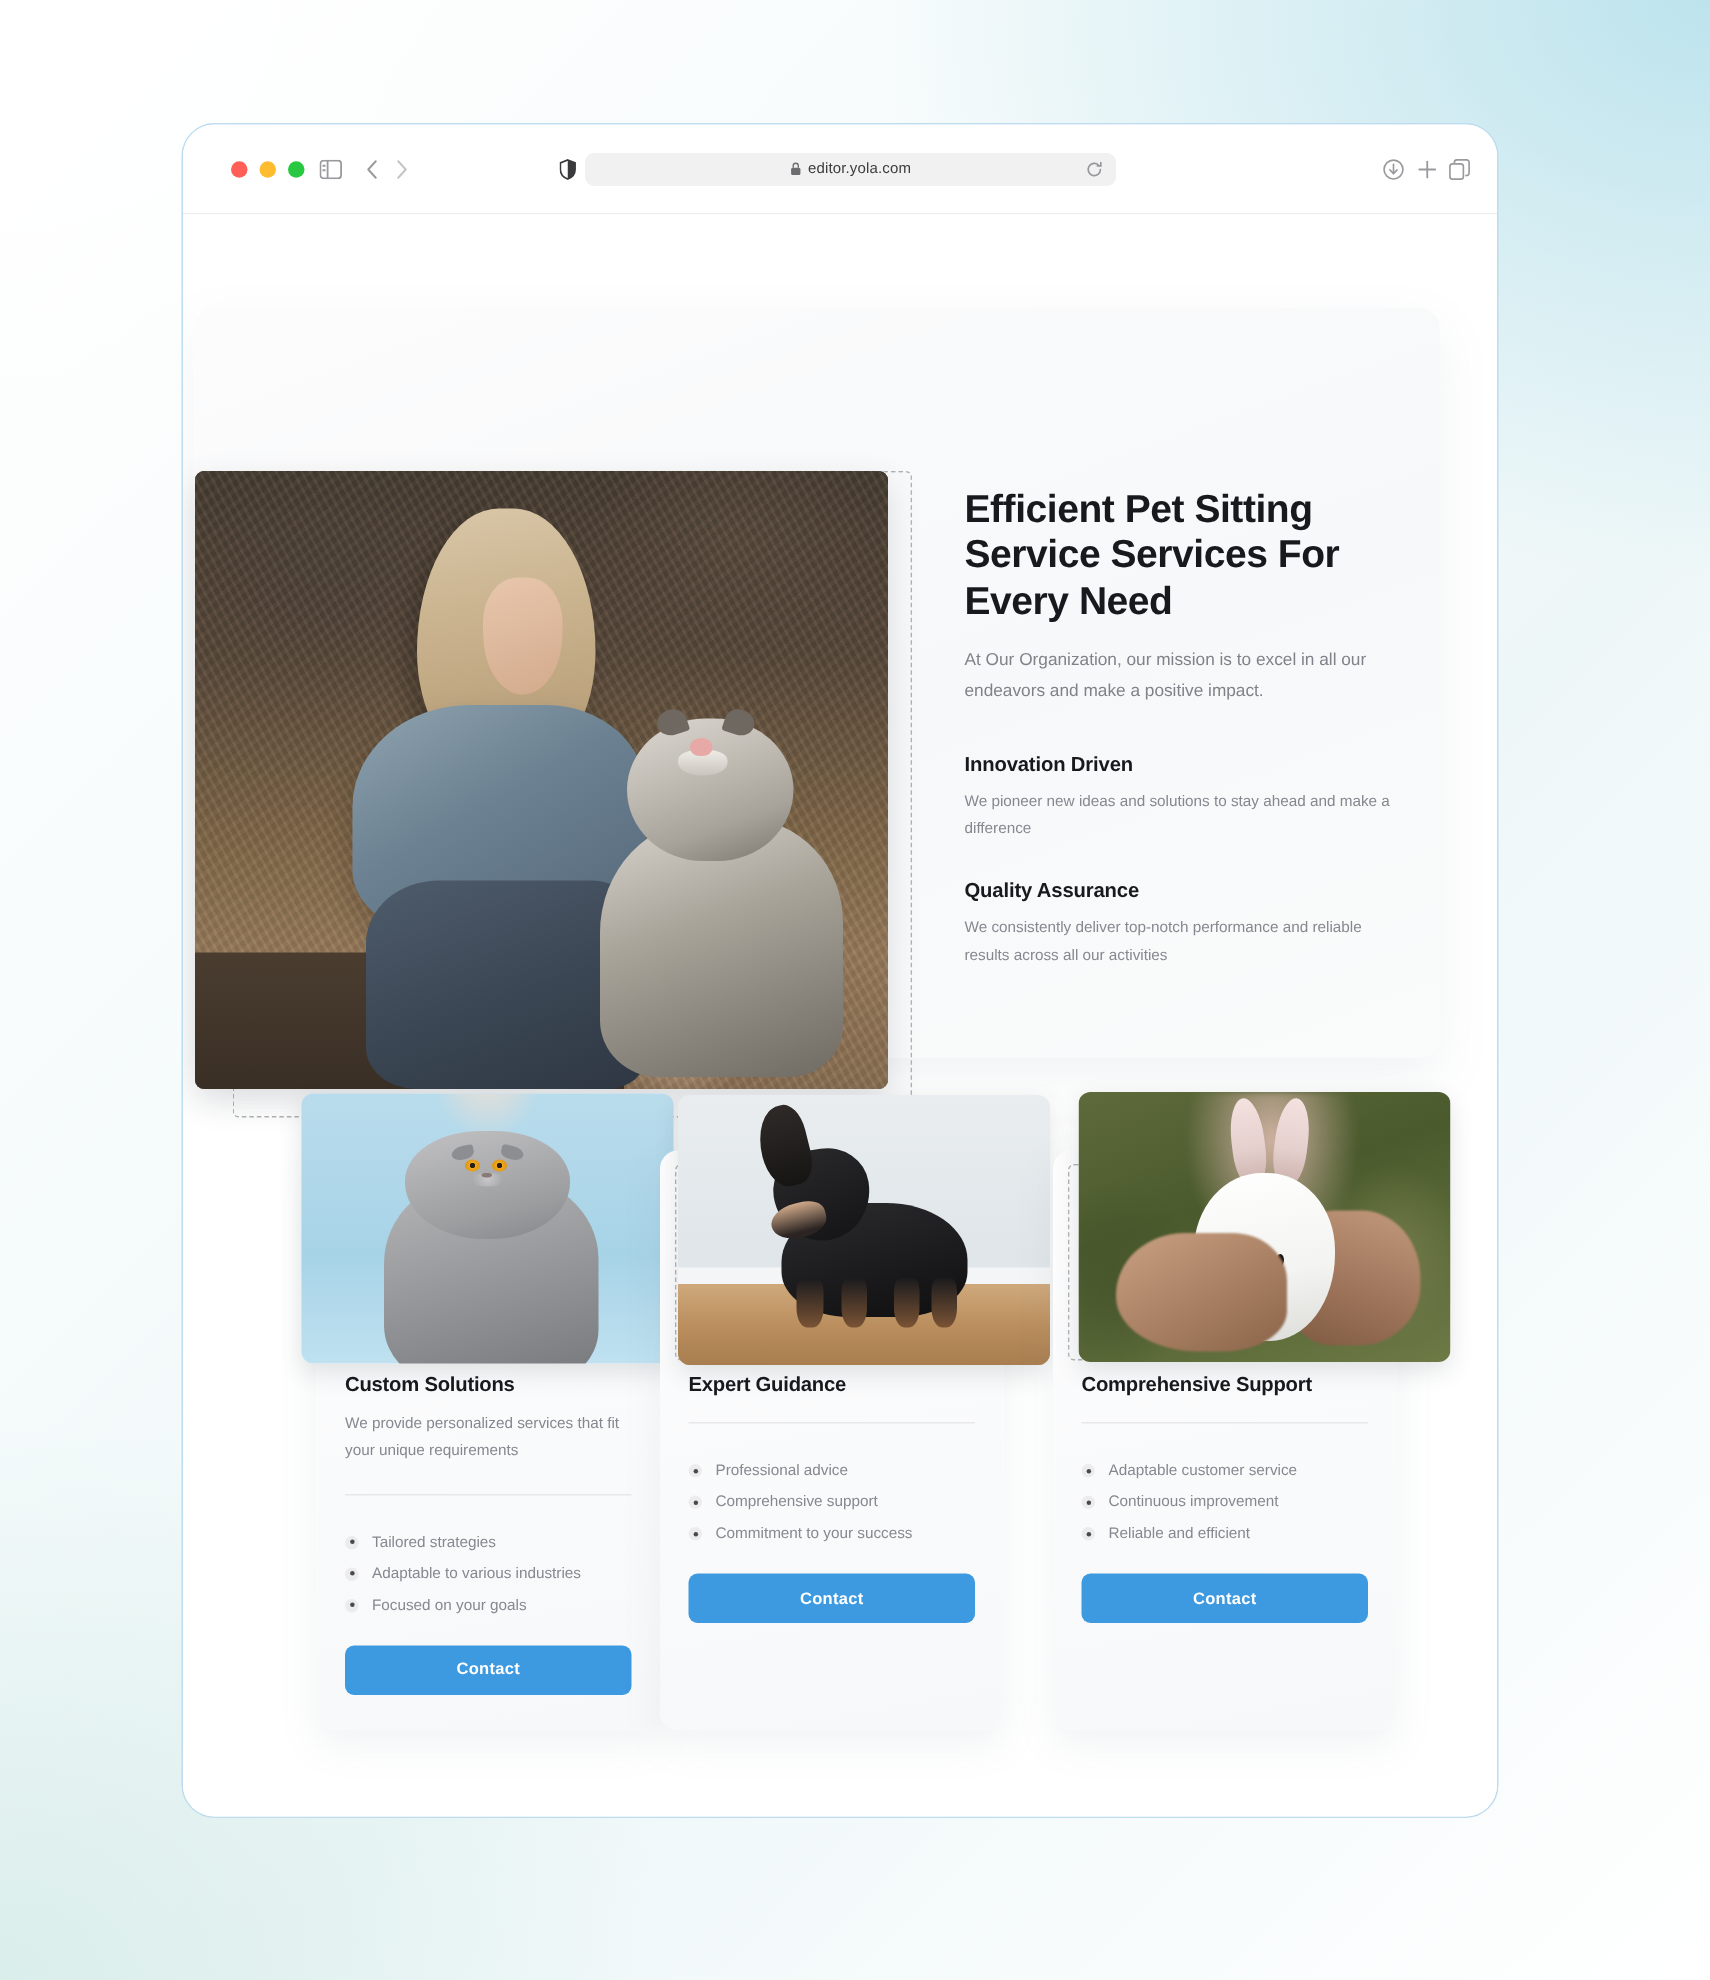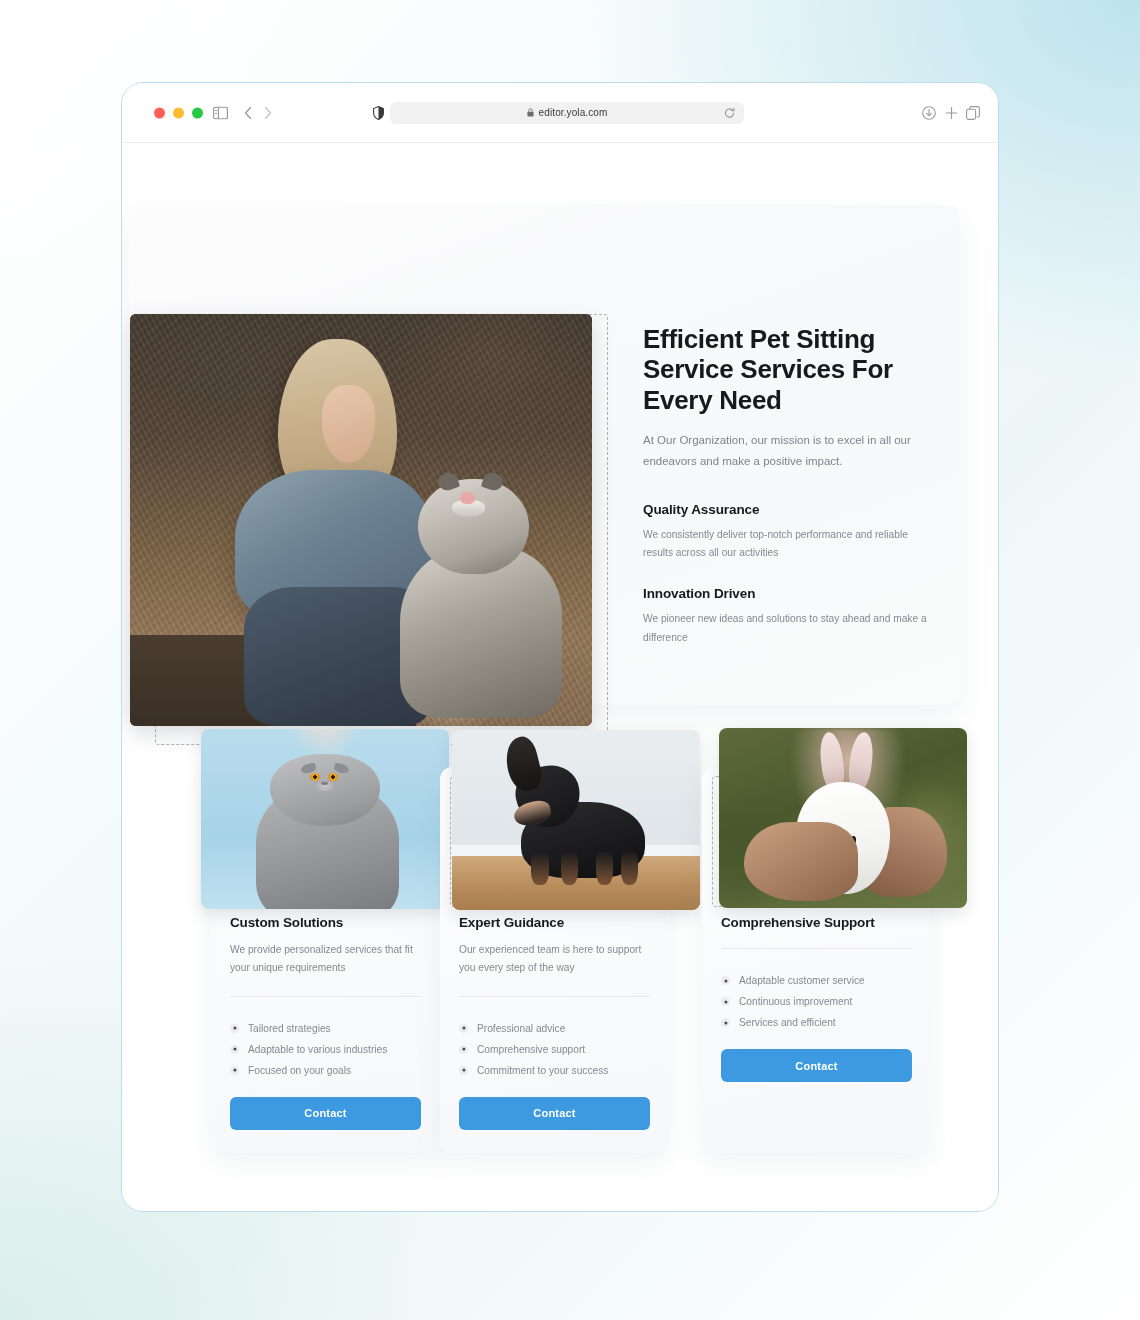--- a/index.html
+++ b/index.html
@@ -604,27 +604,27 @@
             </div>
           </div>
         </div>
       </div>
 
       <div class="hero-copy">
         <h1 class="hero-title">Efficient Pet Sitting Service Services For Every Need</h1>
         <p class="hero-sub">At Our Organization, our mission is to excel in all our endeavors and make a positive impact.</p>
 
         <div class="feat">
+          <div class="feat-title">Innovation Driven</div>
+          <div class="feat-body">We pioneer new ideas and solutions to stay ahead and make a difference</div>
+        </div>
+
+        <div class="feat">
           <div class="feat-title">Quality Assurance</div>
           <div class="feat-body">We consistently deliver top-notch performance and reliable results across all our activities</div>
-        </div>
-
-        <div class="feat">
-          <div class="feat-title">Innovation Driven</div>
-          <div class="feat-body">We pioneer new ideas and solutions to stay ahead and make a difference</div>
         </div>
       </div>
     </section>
 
     <section class="cards-row">
 
       <article class="card-shell c1">
         <div class="card-img-slot">
           <div class="card-img">
             <div class="ph-cat">
@@ -675,21 +675,20 @@
               <div class="ph-dach-leg c"></div>
               <div class="ph-dach-leg d"></div>
               <div class="ph-dach-head"></div>
               <div class="ph-dach-ear"></div>
               <div class="ph-dach-snout"></div>
             </div>
           </div>
         </div>
         <div class="card-body">
           <h3 class="card-title">Expert Guidance</h3>
-          <p class="card-desc">Our experienced team is here to support you every step of the way</p>
           <div class="card-sep"></div>
           <ul class="card-list">
             <li>
               <span class="bullet"></span>
               <span>Professional advice</span>
             </li>
             <li>
               <span class="bullet"></span>
               <span>Comprehensive support</span>
             </li>
@@ -727,21 +726,21 @@
             <li>
               <span class="bullet"></span>
               <span>Adaptable customer service</span>
             </li>
             <li>
               <span class="bullet"></span>
               <span>Continuous improvement</span>
             </li>
             <li>
               <span class="bullet"></span>
-              <span>Services and efficient</span>
+              <span>Reliable and efficient</span>
             </li>
           </ul>
           <button class="contact-btn">Contact</button>
         </div>
       </article>
 
     </section>
   </div>
 </div>
 

